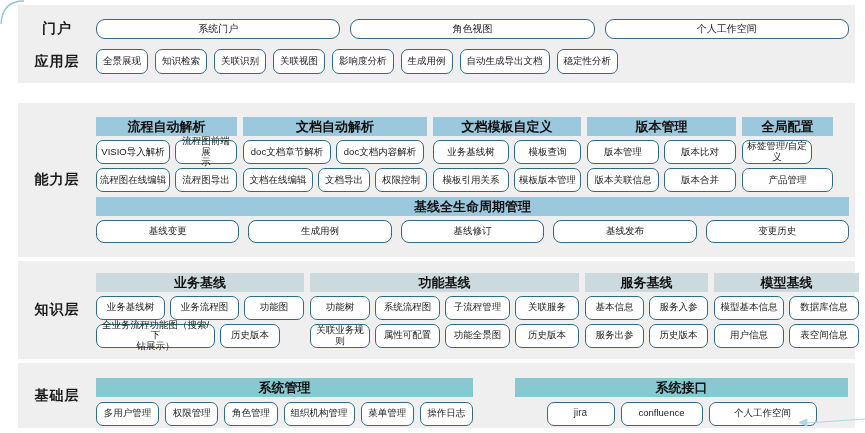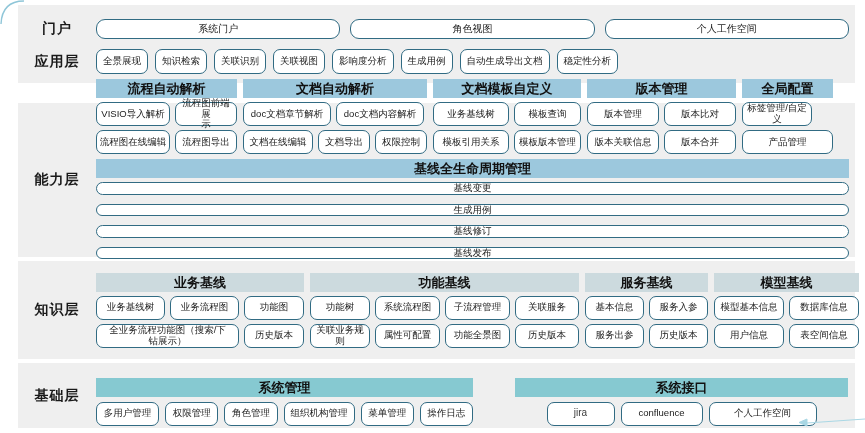--- a/index.html
+++ b/index.html
@@ -112,21 +112,21 @@
   .cap-groups {
     display: flex;
     gap: 6px;
     align-items: flex-start;
   }
   .cap-group { display: flex; flex-direction: column; gap: 4px; }
   .cap-rowline { display: flex; gap: 5px; }
   .cap-rowline .pill { height: 24px; }
 
   .lifecycle { margin-top: 5px; }
-  .life-row { display: flex; gap: 9px; margin-top: 4px; flex-direction: column; }
+  .life-row { display: flex; gap: 9px; margin-top: 4px; }
   .life-row .pill { flex: 1 1 0; height: 23px; border-radius: 8px; font-size: 9.5px;}
 
   
   .know-groups { display: flex; gap: 6px; align-items: flex-start; }
   .know-group { display: flex; flex-direction: column; gap: 4px; }
   .know-rowline { display: flex; gap: 5px; }
   .know-rowline .pill { height: 24px; }
 
   
   .base-groups { display: flex; gap: 42px; align-items: flex-start; }
@@ -286,21 +286,21 @@
     <div class="band-body">
       <div class="know-groups" id="know-groups">
           <div class="know-group">
             <div class="ghead know">业务基线</div>
             <div class="know-rowline">
               <div class="pill" style="width: 69px;">业务基线树</div>
               <div class="pill" style="width: 69px;">业务流程图</div>
               <div class="pill" style="width: 60px;">功能图</div>
             </div>
             <div class="know-rowline">
-              <div class="pill" style="width: 143px;">全业务流程功能图（搜索/下
+              <div class="pill" style="width: 119px;">全业务流程功能图（搜索/下
 钻展示）</div>
               <div class="pill" style="width: 60px;">历史版本</div>
             </div>
           </div>
           <div class="know-group">
             <div class="ghead know">功能基线</div>
             <div class="know-rowline">
               <div class="pill" style="width: 60px;">功能树</div>
               <div class="pill" style="width: 65px;">系统流程图</div>
               <div class="pill" style="width: 65px;">子流程管理</div>

